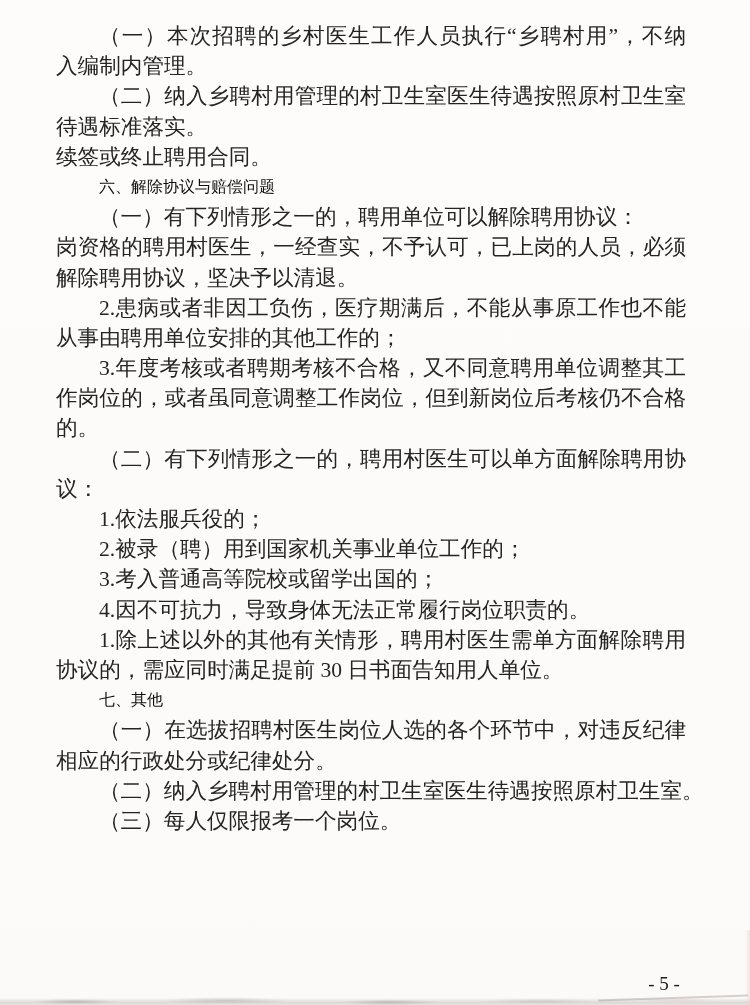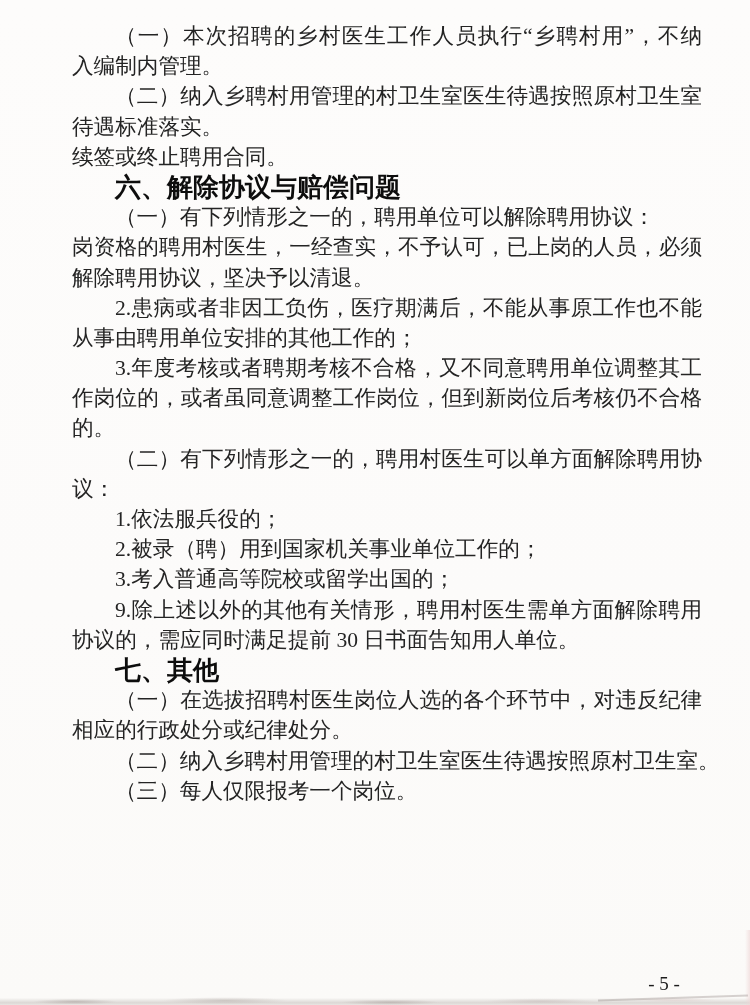--- a/index.html
+++ b/index.html
@@ -9,41 +9,41 @@
     font-family: "Liberation Serif", serif;
     overflow: hidden;
   }
   .page {
     position: relative;
     width: 750px; height: 1005px;
     background: linear-gradient(180deg, #fdfcfb 0%, #fcfbfa 60%, #fbfaf8 100%);
   }
   .text-block {
     position: absolute;
-    left: 72px; top: 21px;
+    left: 56px; top: 21px;
     width: 630px;
   }
   .line {
     height: 30.2px;
     line-height: 30.2px;
     font-size: 21.6px;
     color: #242424;
     letter-spacing: 0;
     white-space: nowrap;
   }
   .line.indent { text-indent: 43px; }
   .line.justify {
     white-space: normal;
     text-align: justify;
     text-align-last: justify;
   }
   .line.bold {
-    font-weight: bold;
+    font-weight: normal;
     color: #0d0d0d;
-    font-size: 26px;
+    font-size: 16px;
     font-family: "Liberation Sans", sans-serif;
   }
   .page-number {
     position: absolute;
     left: 638px; top: 972px;
     width: 52px; height: 24px;
     line-height: 24px;
     text-align: center;
     font-size: 19px;
     color: #1c1c1c;
@@ -88,21 +88,22 @@
       <div class="line indent justify">2.患病或者非因工负伤，医疗期满后，不能从事原工作也不能</div>
       <div class="line">从事由聘用单位安排的其他工作的；</div>
       <div class="line indent justify">3.年度考核或者聘期考核不合格，又不同意聘用单位调整其工</div>
       <div class="line justify">作岗位的，或者虽同意调整工作岗位，但到新岗位后考核仍不合格</div>
       <div class="line">的。</div>
       <div class="line indent justify">（二）有下列情形之一的，聘用村医生可以单方面解除聘用协</div>
       <div class="line">议：</div>
       <div class="line indent">1.依法服兵役的；</div>
       <div class="line indent">2.被录（聘）用到国家机关事业单位工作的；</div>
       <div class="line indent">3.考入普通高等院校或留学出国的；</div>
-      <div class="line indent justify">9.除上述以外的其他有关情形，聘用村医生需单方面解除聘用</div>
+      <div class="line indent">4.因不可抗力，导致身体无法正常履行岗位职责的。</div>
+      <div class="line indent justify">1.除上述以外的其他有关情形，聘用村医生需单方面解除聘用</div>
       <div class="line">协议的，需应同时满足提前 30 日书面告知用人单位。</div>
       <div class="line indent bold">七、其他</div>
       <div class="line indent justify">（一）在选拔招聘村医生岗位人选的各个环节中，对违反纪律</div>
       <div class="line">相应的行政处分或纪律处分。</div>
       <div class="line indent">（二）纳入乡聘村用管理的村卫生室医生待遇按照原村卫生室。</div>
       <div class="line indent">（三）每人仅限报考一个岗位。</div>
     </div>
 
   <div class="page-number">- 5 -</div>
 

